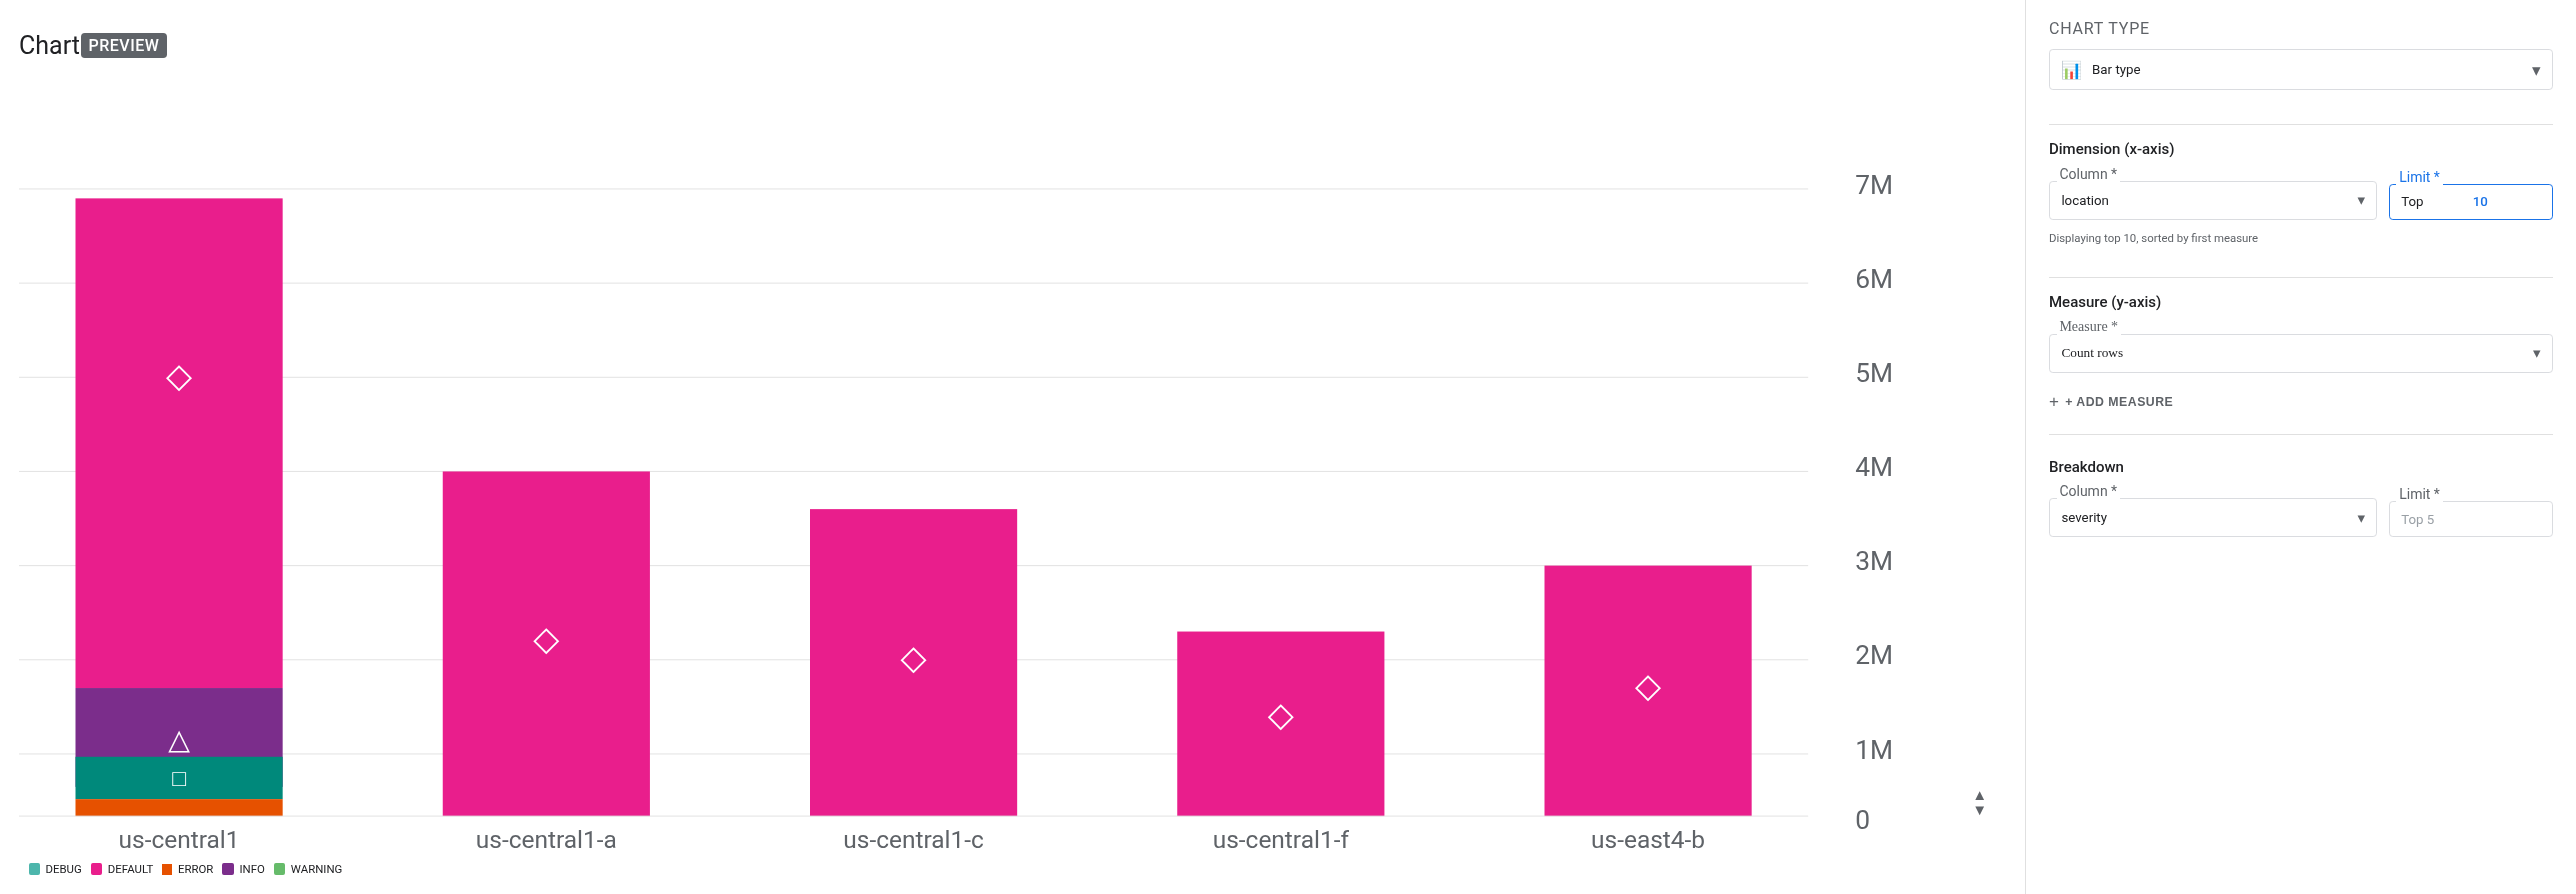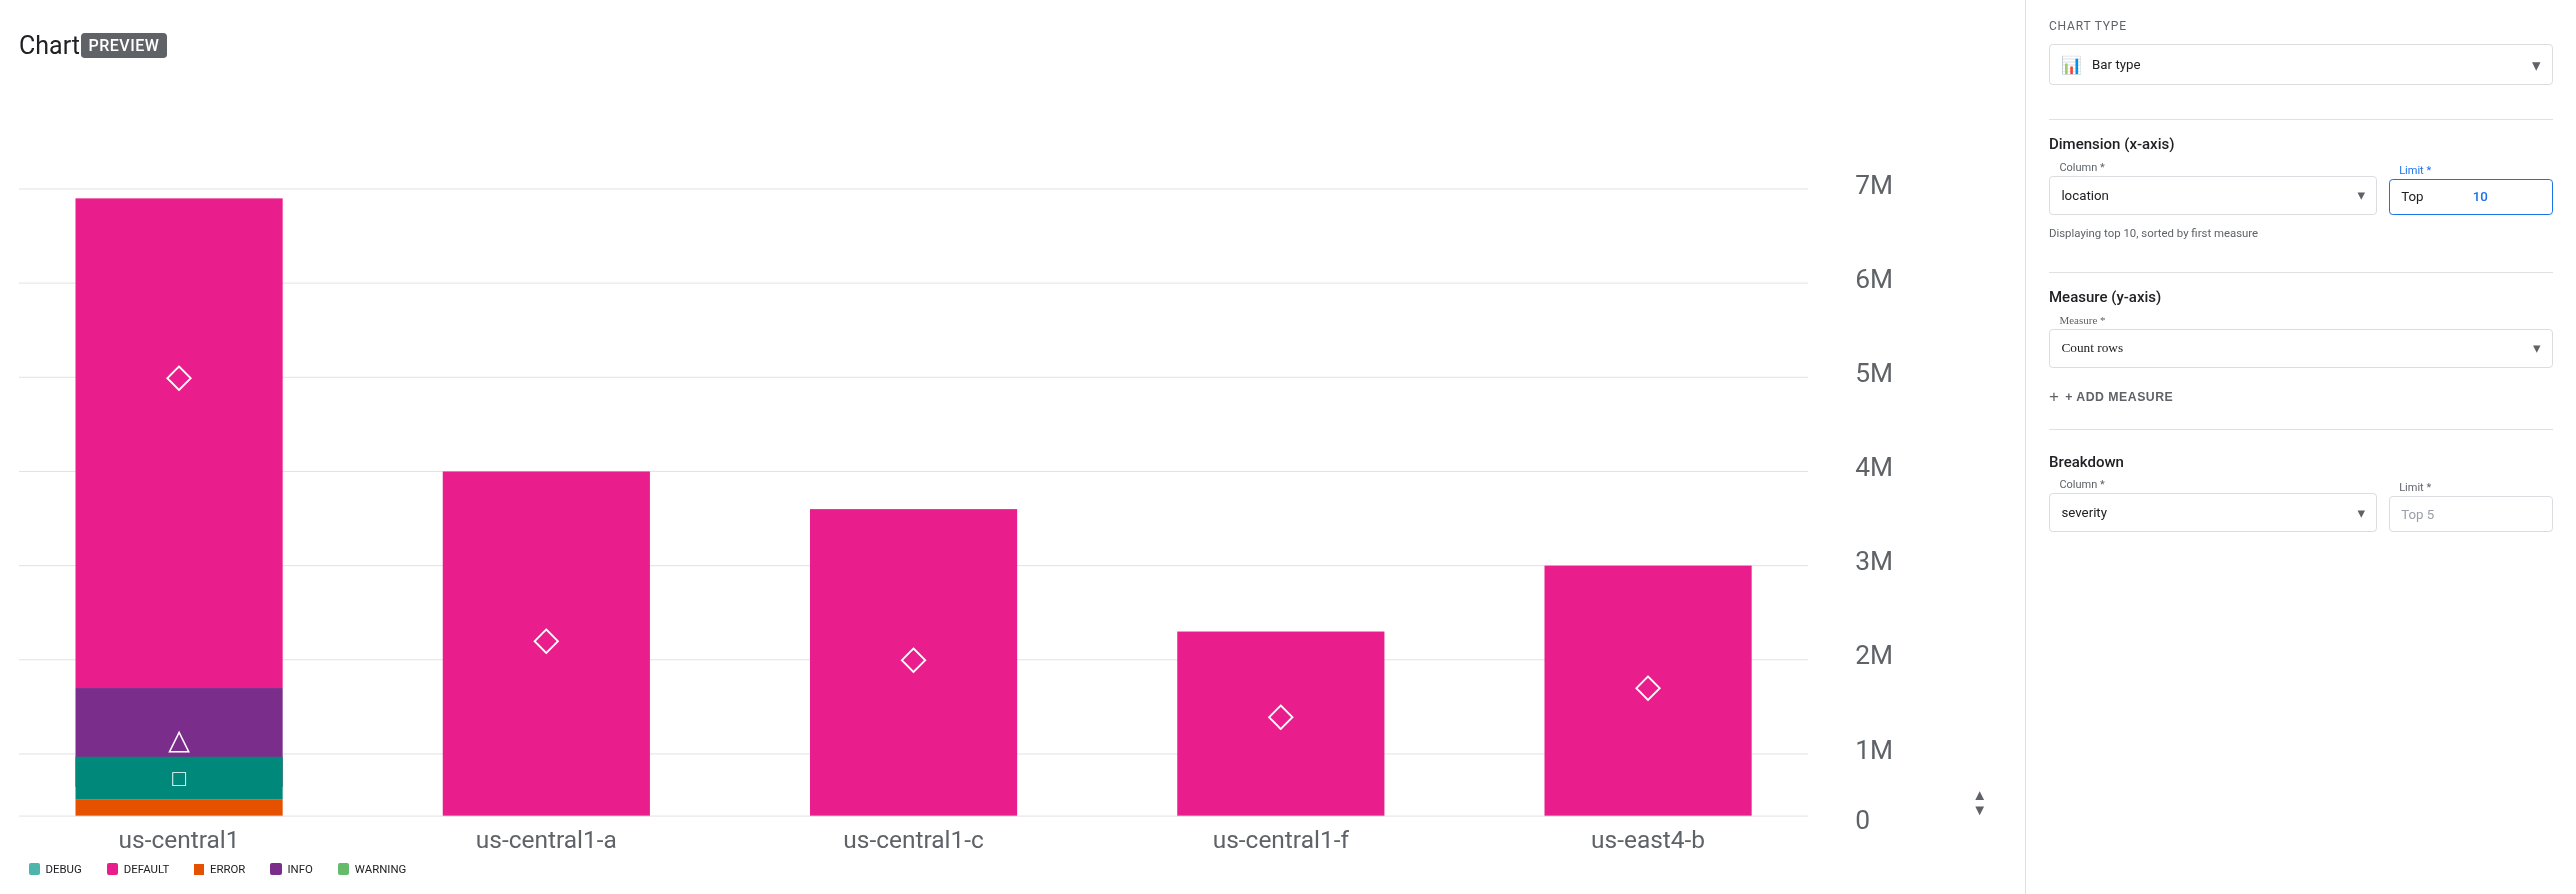--- a/index.html
+++ b/index.html
@@ -52,21 +52,21 @@
       flex: 1;
       position: relative;
       display: flex;
       flex-direction: column;
     }
 
     
     .legend {
       display: flex;
       align-items: center;
-      gap: 25px;
+      gap: 9px;
       padding: 7.6px 0 0 0;
       flex-wrap: wrap;
     }
 
     .legend-item {
       display: flex;
       align-items: center;
       gap: 5.7px;
       font-size: 11.4px;
       color: #202124;
@@ -85,21 +85,21 @@
       border-left: 0.9px solid #e0e0e0;
       background: #fff;
       padding: 19px 23px;
       display: flex;
       flex-direction: column;
       gap: 0;
       overflow-y: auto;
     }
 
     .section-label {
-      font-size: 12px;
+      font-size: 16px;
       color: #5f6368;
       text-transform: uppercase;
       letter-spacing: 0.8px;
       margin-bottom: 11.4px;
     }
 
     .chart-type-section {
       margin-bottom: 19px;
     }
 
@@ -250,21 +250,21 @@
     .label-float {
       position: relative;
     }
 
     .label-float .float-label {
       position: absolute;
       top: -7.6px;
       left: 7.6px;
       background: #fff;
       padding: 0 2.8px;
-      font-size: 11px;
+      font-size: 14px;
       color: #5f6368;
       z-index: 1;
     }
 
     .label-float .float-label.blue {
       color: #1a73e8;
     }
   </style>
 </head>
 <body>

